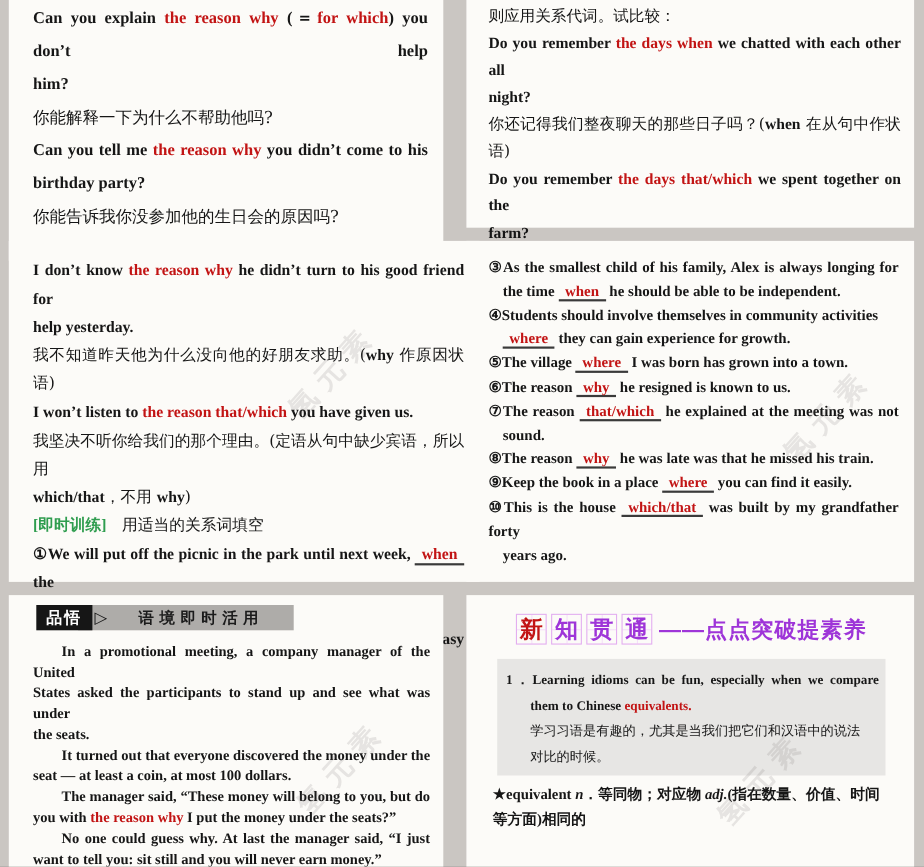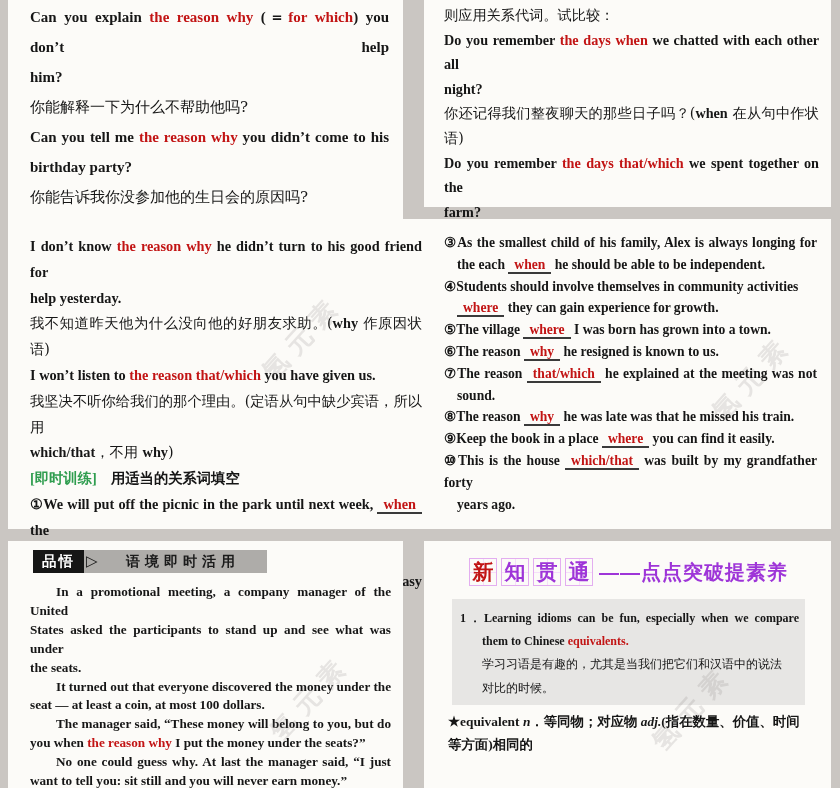--- a/index.html
+++ b/index.html
@@ -15,21 +15,21 @@
 
   .ln{font-weight:bold;color:#161616;text-align:justify;}
   #p-tl .ln{font-size:15px;line-height:30px;}
   #p-tr .ln{font-size:14.2px;line-height:24.6px;}
   #p-ml .ln{font-size:14.3px;line-height:25.8px;}
   #p-mr .ln{font-size:13.6px;line-height:21.8px;}
   #p-bl .ln{font-size:13.2px;line-height:18.9px;}
   .ln.js{text-align-last:justify;}
   .ln.kai{font-weight:normal;font-family:"DejaVu Serif",serif;}
   .ln.kai .e{font-weight:bold;font-family:"Liberation Serif",serif;}
-  .ln .k{font-weight:bold;font-family:"DejaVu Serif",serif;}
+  .ln .k{font-weight:normal;font-family:"DejaVu Serif",serif;}
   .r{color:var(--red,#c21414);}
   .b{color:var(--red,#c21414);border-bottom:2px solid #3a3a3a;padding:0 6px;}
   .g{color:var(--green,#2f9d4f);}
   .i{font-style:italic;}
   .ind{padding-left:13px;}
   .ind2{padding-left:22px;}
   .pind{text-indent:26px;}
 
   
   .bl-header{position:relative;height:23px;margin:2px 0 10px 3px;width:234px;}
@@ -96,21 +96,21 @@
       <div class="ln kai"><span class="e">which/that</span><span>，不用 </span><span class="e">why</span><span>)</span></div>
       <div class="ln"><span class="g">[即时训练]</span><span class="k">　用适当的关系词填空</span></div>
       <div class="ln js"><span>①We will put off the picnic in the park until next week, </span><span class="b">when</span><span> the</span></div>
       <div class="ln ind"><span>weather may be better.</span></div>
       <div class="ln"><span>②The boss of the company is trying to create an easy atmosphere</span></div>
       <div class="ln ind"><span class="b">where</span><span> his employees enjoy their work.</span></div>
     </div>
 
   <div class="panel" id="p-mr">
       <div class="ln js"><span>③As the smallest child of his family, Alex is always longing for</span></div>
-      <div class="ln ind"><span>the each </span><span class="b">when</span><span> he should be able to be independent.</span></div>
+      <div class="ln ind"><span>the time </span><span class="b">when</span><span> he should be able to be independent.</span></div>
       <div class="ln"><span>④Students should involve themselves in community activities</span></div>
       <div class="ln ind"><span class="b">where</span><span> they can gain experience for growth.</span></div>
       <div class="ln"><span>⑤The village </span><span class="b">where</span><span> I was born has grown into a town.</span></div>
       <div class="ln"><span>⑥The reason </span><span class="b">why</span><span> he resigned is known to us.</span></div>
       <div class="ln js"><span>⑦The reason </span><span class="b">that/which</span><span> he explained at the meeting was not</span></div>
       <div class="ln ind"><span>sound.</span></div>
       <div class="ln"><span>⑧The reason </span><span class="b">why</span><span> he was late was that he missed his train.</span></div>
       <div class="ln"><span>⑨Keep the book in a place </span><span class="b">where</span><span> you can find it easily.</span></div>
       <div class="ln js"><span>⑩This is the house </span><span class="b">which/that</span><span> was built by my grandfather forty</span></div>
       <div class="ln ind"><span>years ago.</span></div>
@@ -122,21 +122,21 @@
       <span class="bl-tag">品悟</span>
       <span class="bl-chev">▷</span>
     </div>
     <div>
         <div class="ln pind js"><span>In a promotional meeting, a company manager of the United</span></div>
         <div class="ln js"><span>States asked the participants to stand up and see what was under</span></div>
         <div class="ln"><span>the seats.</span></div>
         <div class="ln pind js"><span>It turned out that everyone discovered the money under the</span></div>
         <div class="ln"><span>seat — at least a coin, at most 100 dollars.</span></div>
         <div class="ln pind js"><span>The manager said, “These money will belong to you, but do</span></div>
-        <div class="ln"><span>you when </span><span class="r">the reason why</span><span> I put the money under the seats?”</span></div>
+        <div class="ln"><span>you with </span><span class="r">the reason why</span><span> I put the money under the seats?”</span></div>
         <div class="ln pind js"><span>No one could guess why. At last the manager said, “I just</span></div>
         <div class="ln"><span>want to tell you: sit still and you will never earn money.”</span></div>
       </div>
   </div>
 
   <div class="panel" id="p-br">
     <div class="br-title">
       <span><span class="boxchar first">新</span><span class="boxchar">知</span><span class="boxchar">贯</span><span class="boxchar">通</span></span><span class="br-suffix">——点点突破提素养</span>
     </div>
     <div class="br-gray">

